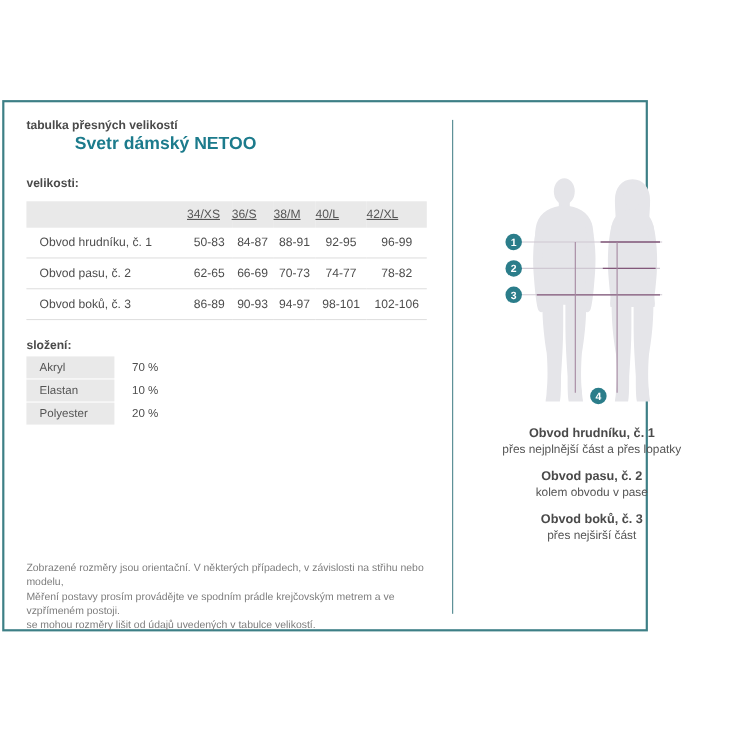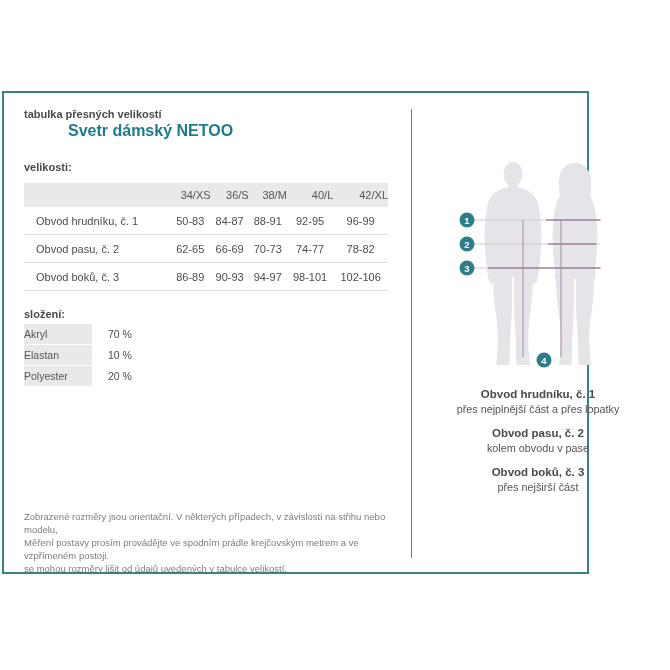--- a/index.html
+++ b/index.html
@@ -21,32 +21,32 @@
   .title{position:absolute;left:20px;top:29px;font-size:16px;font-weight:bold;color:#1c7b8c;margin-left:44px;}
   .section-label{position:absolute;left:20px;font-size:11px;font-weight:bold;color:#4a4a4a;}
   .lbl-sizes{top:68px;}
   .lbl-composition{top:215px;}
   table.sizes{
     position:absolute;left:20px;top:90px;width:364px;border-collapse:collapse;
     font-size:11px;color:#4d4d4d;
   }
   table.sizes thead th{
     background:#e9e9e9;font-weight:normal;color:#555;height:24px;
-    text-align:right;padding:0;
+    text-align:left;padding:0;text-decoration:underline;
   }
   table.sizes thead th:first-child{width:146px;}
   table.sizes tbody td{
     height:27px;border-bottom:1px solid #e0e0e0;text-align:center;padding:0;
   }
   table.sizes tbody td.rowlabel{text-align:left;padding-left:12px;}
   .comp{position:absolute;left:20px;top:231px;width:230px;}
   .comp-row{display:flex;align-items:center;margin-bottom:1px;height:20px;}
   .comp-mat{
     width:68px;background:#e9e9e9;height:20px;line-height:20px;
-    font-size:10.5px;color:#555;
+    padding-left:12px;font-size:10.5px;color:#555;
   }
   .comp-pct{margin-left:16px;font-size:10.5px;color:#4d4d4d;}
   .disclaimer{
     position:absolute;left:20px;top:417px;width:370px;
     font-size:9.5px;line-height:13px;color:#7d7d7d;
   }
   
   .right-col{position:absolute;left:408px;top:0;width:252px;height:100%;}
   .intro{
     position:absolute;top:11px;left:0;width:100%;text-align:center;

